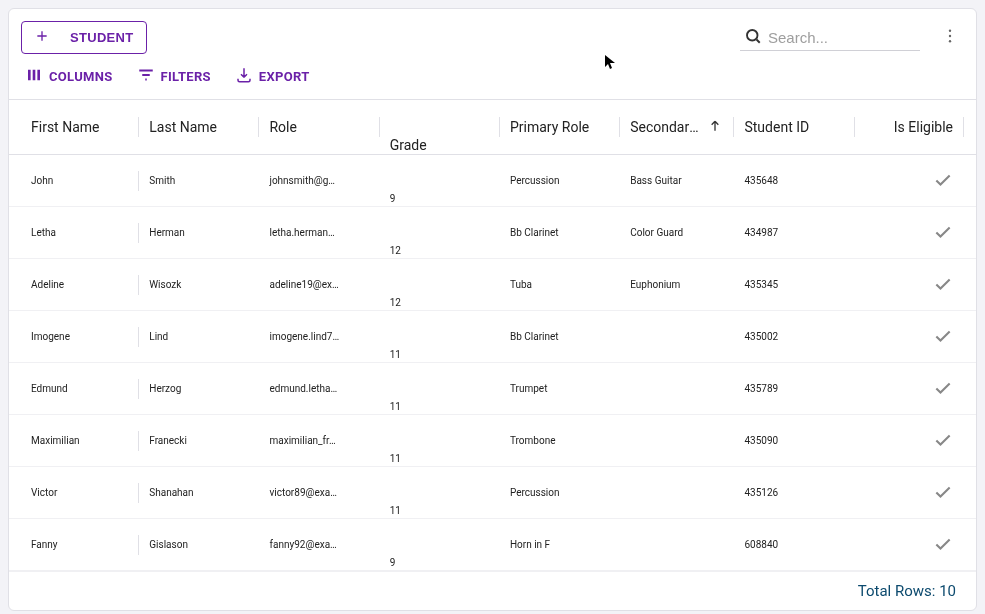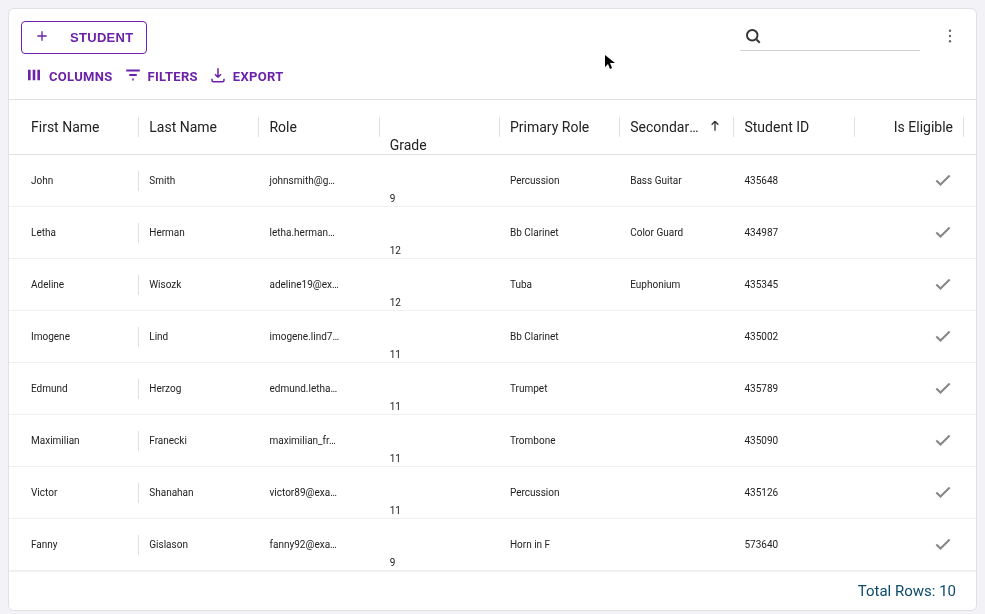--- a/index.html
+++ b/index.html
@@ -63,21 +63,21 @@
     width: 28px; height: 28px;
     display: flex; align-items: center; justify-content: center;
     color: #666;
     cursor: pointer;
     border-radius: 50%;
   }
   .kebab svg { width: 18px; height: 18px; }
   .toolbar2 {
     display: flex;
     align-items: flex-end;
-    gap: 11px;
+    gap: 24px;
     padding: 8px 16px 12px 16px;
   }
   .tool {
     display: inline-flex;
     align-items: center;
     gap: 6px;
     color: #6b21a8;
     font-weight: 700;
     font-size: 13px;
     letter-spacing: 0.3px;
@@ -174,20 +174,21 @@
       <span>STUDENT</span>
     </button>
     <div class="spacer"></div>
     <div class="search-wrap">
       <span>
         <svg viewBox="0 0 24 24" fill="none" stroke="currentColor" stroke-width="2.5">
             <circle cx="11" cy="11" r="7"></circle>
             <path d="m21 21-4.3-4.3"></path>
           </svg>
       </span>
+      <input type="text" placeholder="Search..." style="">
     </div>
     <div class="kebab">
       <span>
         <svg viewBox="0 0 24 24" fill="currentColor">
             <circle cx="12" cy="5" r="1.6"></circle>
             <circle cx="12" cy="12" r="1.6"></circle>
             <circle cx="12" cy="19" r="1.6"></circle>
           </svg>
       </span>
     </div>
@@ -423,21 +424,21 @@
         <div class="col c-last">Gislason</div>
         <div class="sep" style="background:transparent"></div>
         <div class="col c-email">fanny92@exa…</div>
         <div class="sep" style="background:transparent"></div>
         <div class="col c-grade">9</div>
         <div class="sep" style="background:transparent"></div>
         <div class="col c-role">Horn in F</div>
         <div class="sep" style="background:transparent"></div>
         <div class="col c-sec"></div>
         <div class="sep" style="background:transparent"></div>
-        <div class="col c-id">573640</div>
+        <div class="col c-id">608840</div>
         <div class="sep" style="background:transparent"></div>
         <div class="col c-elig">
           <span><svg class="check" viewBox="0 0 24 24" fill="none" stroke="currentColor" stroke-width="2.5">
               <path d="M4 12.5l5 5L20 6.5"></path>
             </svg></span>
         </div>
         <div class="sep" style="background:transparent"></div>
       </div>
     </div>
 

